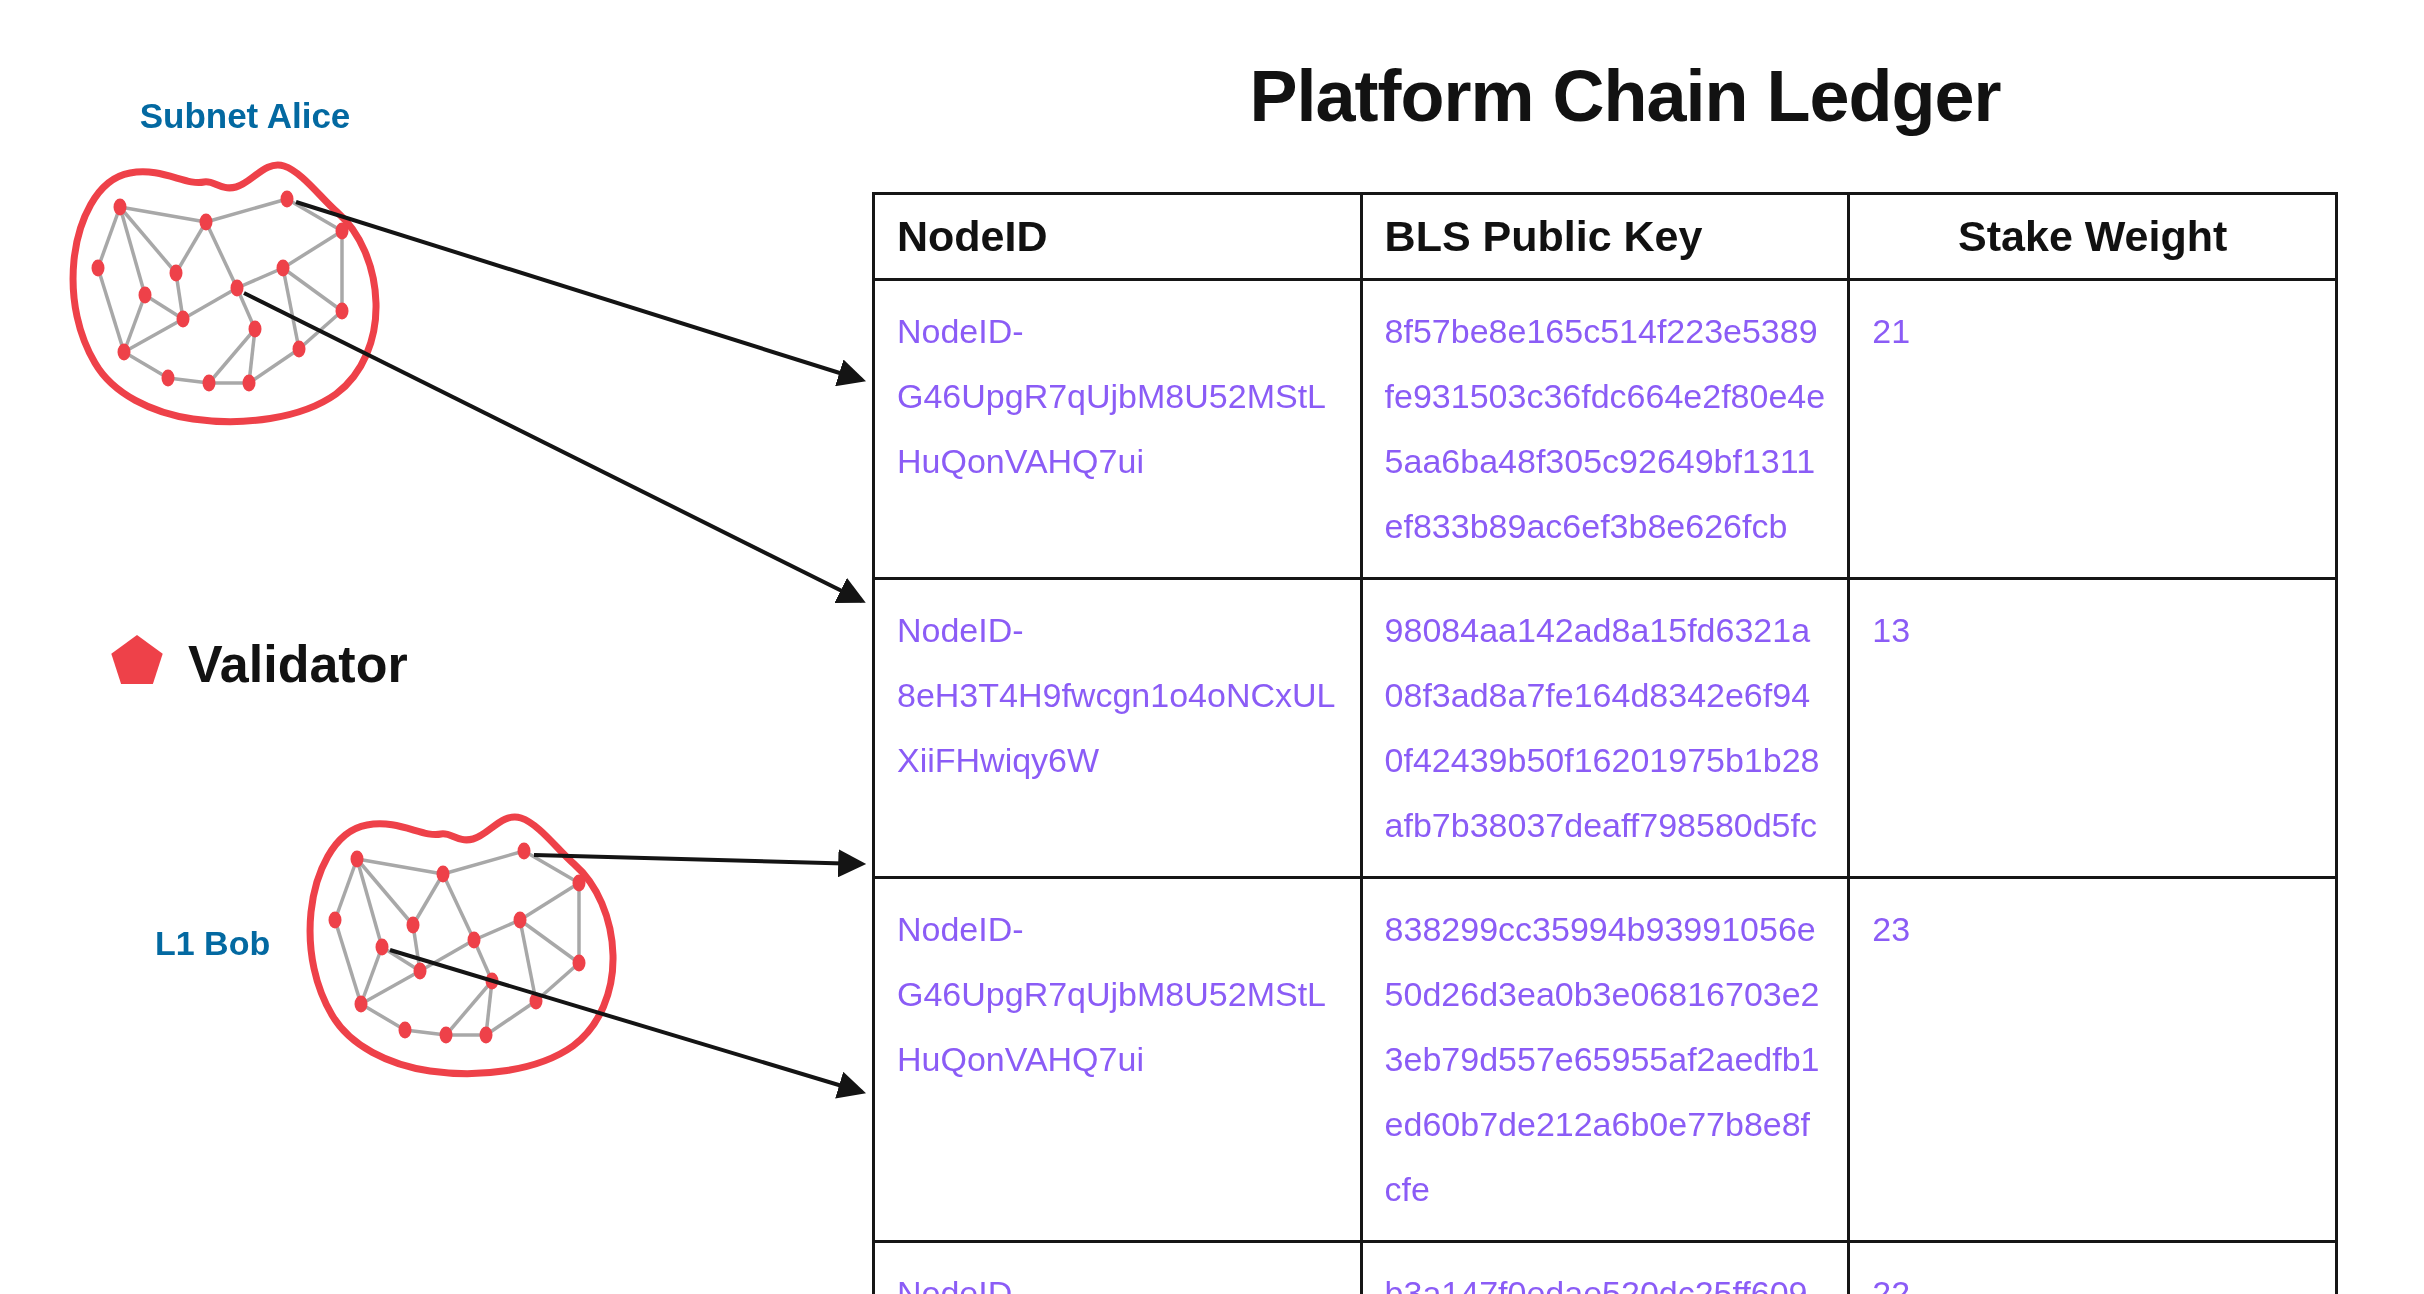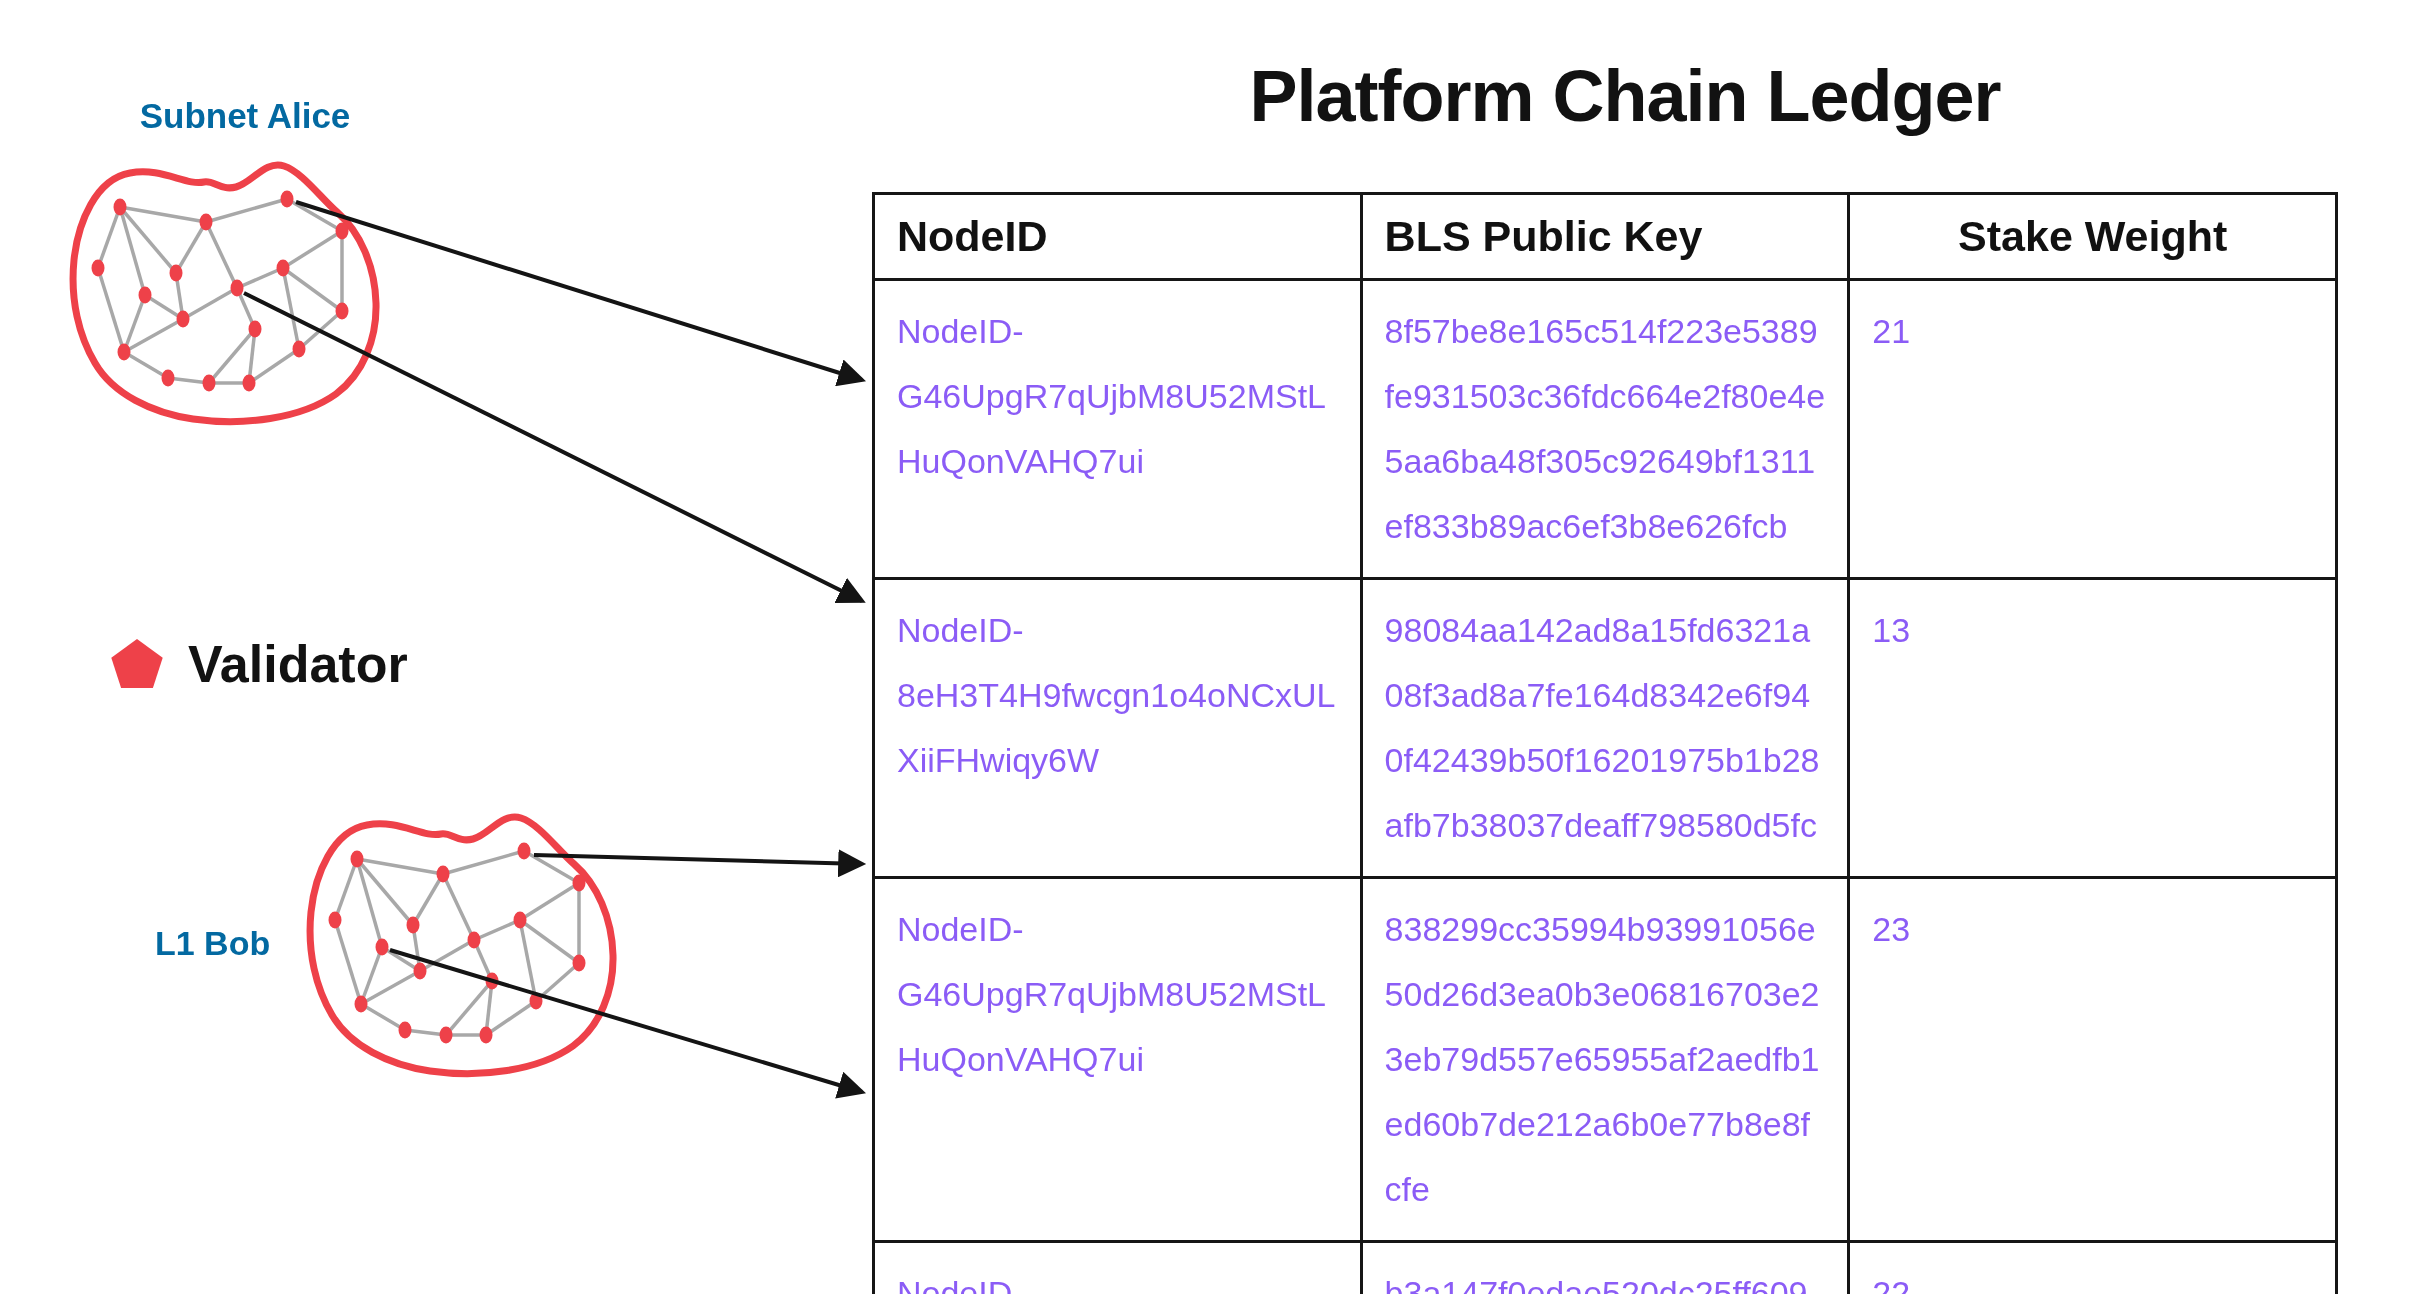--- a/index.html
+++ b/index.html
@@ -15,21 +15,21 @@
     letter-spacing:-1px;color:#121212;z-index:2;
   }
 
   .subnet-label{
     position:absolute;font-weight:bold;color:#0369a1;z-index:2;
   }
   #alice-label{left:60px;top:96px;width:370px;text-align:center;font-size:35px;}
   #bob-label{left:155px;top:916px;font-size:34px;margin-top:8px;}
 
   .legend{
-    position:absolute;left:110px;top:634px;display:flex;align-items:center;
+    position:absolute;left:110px;top:634px;display:flex;
     gap:24px;z-index:2;
   }
   .legend .legend-text{font-size:52px;font-weight:bold;color:#121212;}
 
   table.ledger{
     position:absolute;left:872px;top:192px;width:1466px;height:1026px;
     border-collapse:collapse;table-layout:fixed;background:#ffffff;z-index:2;
   }
   .ledger th,.ledger td{
     border:3px solid #161616;

